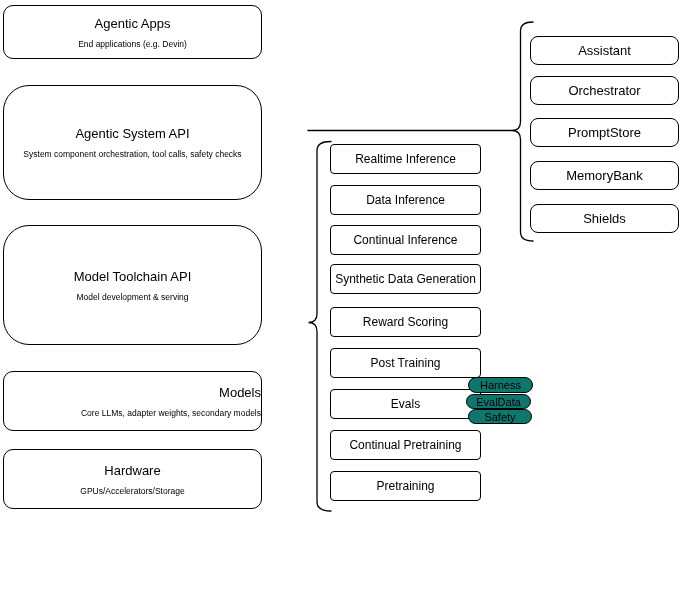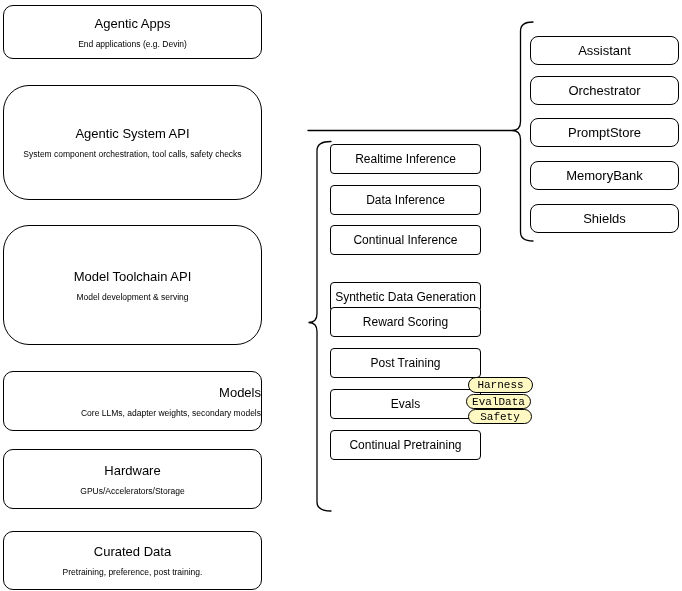--- a/index.html
+++ b/index.html
@@ -62,29 +62,28 @@
     left: 530px;
     width: 149px;
     height: 29px;
     border-radius: 8px;
     font-size: 13px;
     line-height: 14px;
   }
   .pill {
     position: absolute;
     box-sizing: border-box;
-    background: #fef9c3;
+    background: #0f766e;
     border: 1.3px solid #000000;
     border-radius: 9px;
     display: flex;
     align-items: center;
     justify-content: center;
     font-size: 11px;
     line-height: 12px;
-    font-family: Liberation Mono, monospace;
   }
 </style>
 </head>
 <body>
 
 <div class="canvas">
 
   <svg class="connectors" viewBox="0 0 682 591" xmlns="http://www.w3.org/2000/svg">
     <path d="M308,130.5 L512,130.5" fill="none" stroke="#000000" stroke-width="1.3" stroke-linecap="round"></path>
     <path d="M533,22 Q520.5,22 520.5,31 L520.5,121.5 Q520.5,130.5 512,130.5 Q520.5,130.5 520.5,139.5 L520.5,232 Q520.5,241 533,241" fill="none" stroke="#000000" stroke-width="1.3" stroke-linecap="round"></path>
@@ -109,33 +108,30 @@
   <div class="node big" style="top:371px; height:60px; border-radius:10px;align-items:flex-end;">
     <div class="node-title">Models</div>
     <div class="node-subtitle">Core LLMs, adapter weights, secondary models</div>
   </div>
 
   <div class="node big" style="top:449px; height:60px; border-radius:10px;">
     <div class="node-title">Hardware</div>
     <div class="node-subtitle">GPUs/Accelerators/Storage</div>
   </div>
 
-  <div class="node big" style="top:531px; height:59px; border-radius:10px;">
-    <div class="node-title">Curated Data</div>
-    <div class="node-subtitle">Pretraining, preference, post training.</div>
-  </div>
 
   <div class="node small" style="top:144px;">Realtime Inference</div>
   <div class="node small" style="top:185px;">Data Inference</div>
   <div class="node small" style="top:225px;">Continual Inference</div>
-  <div class="node small" style="top:282px;">Synthetic Data Generation</div>
+  <div class="node small" style="top:264px;">Synthetic Data Generation</div>
   <div class="node small" style="top:307px;">Reward Scoring</div>
   <div class="node small" style="top:348px;">Post Training</div>
   <div class="node small" style="top:430px;">Continual Pretraining</div>
   <div class="node small" style="top:389px;">Evals</div>
+  <div class="node small" style="top:471px;">Pretraining</div>
 
   <div class="pill" style="left:468px; top:377px; width:65px; height:16px;">Harness</div>
   <div class="pill" style="left:466px; top:394px; width:65px; height:15px;">EvalData</div>
   <div class="pill" style="left:468px; top:409px; width:64px; height:15px;">Safety</div>
 
   <div class="node rightcol" style="top:36px;">Assistant</div>
   <div class="node rightcol" style="top:76px;">Orchestrator</div>
   <div class="node rightcol" style="top:118px;">PromptStore</div>
   <div class="node rightcol" style="top:161px;">MemoryBank</div>
   <div class="node rightcol" style="top:204px;">Shields</div>

